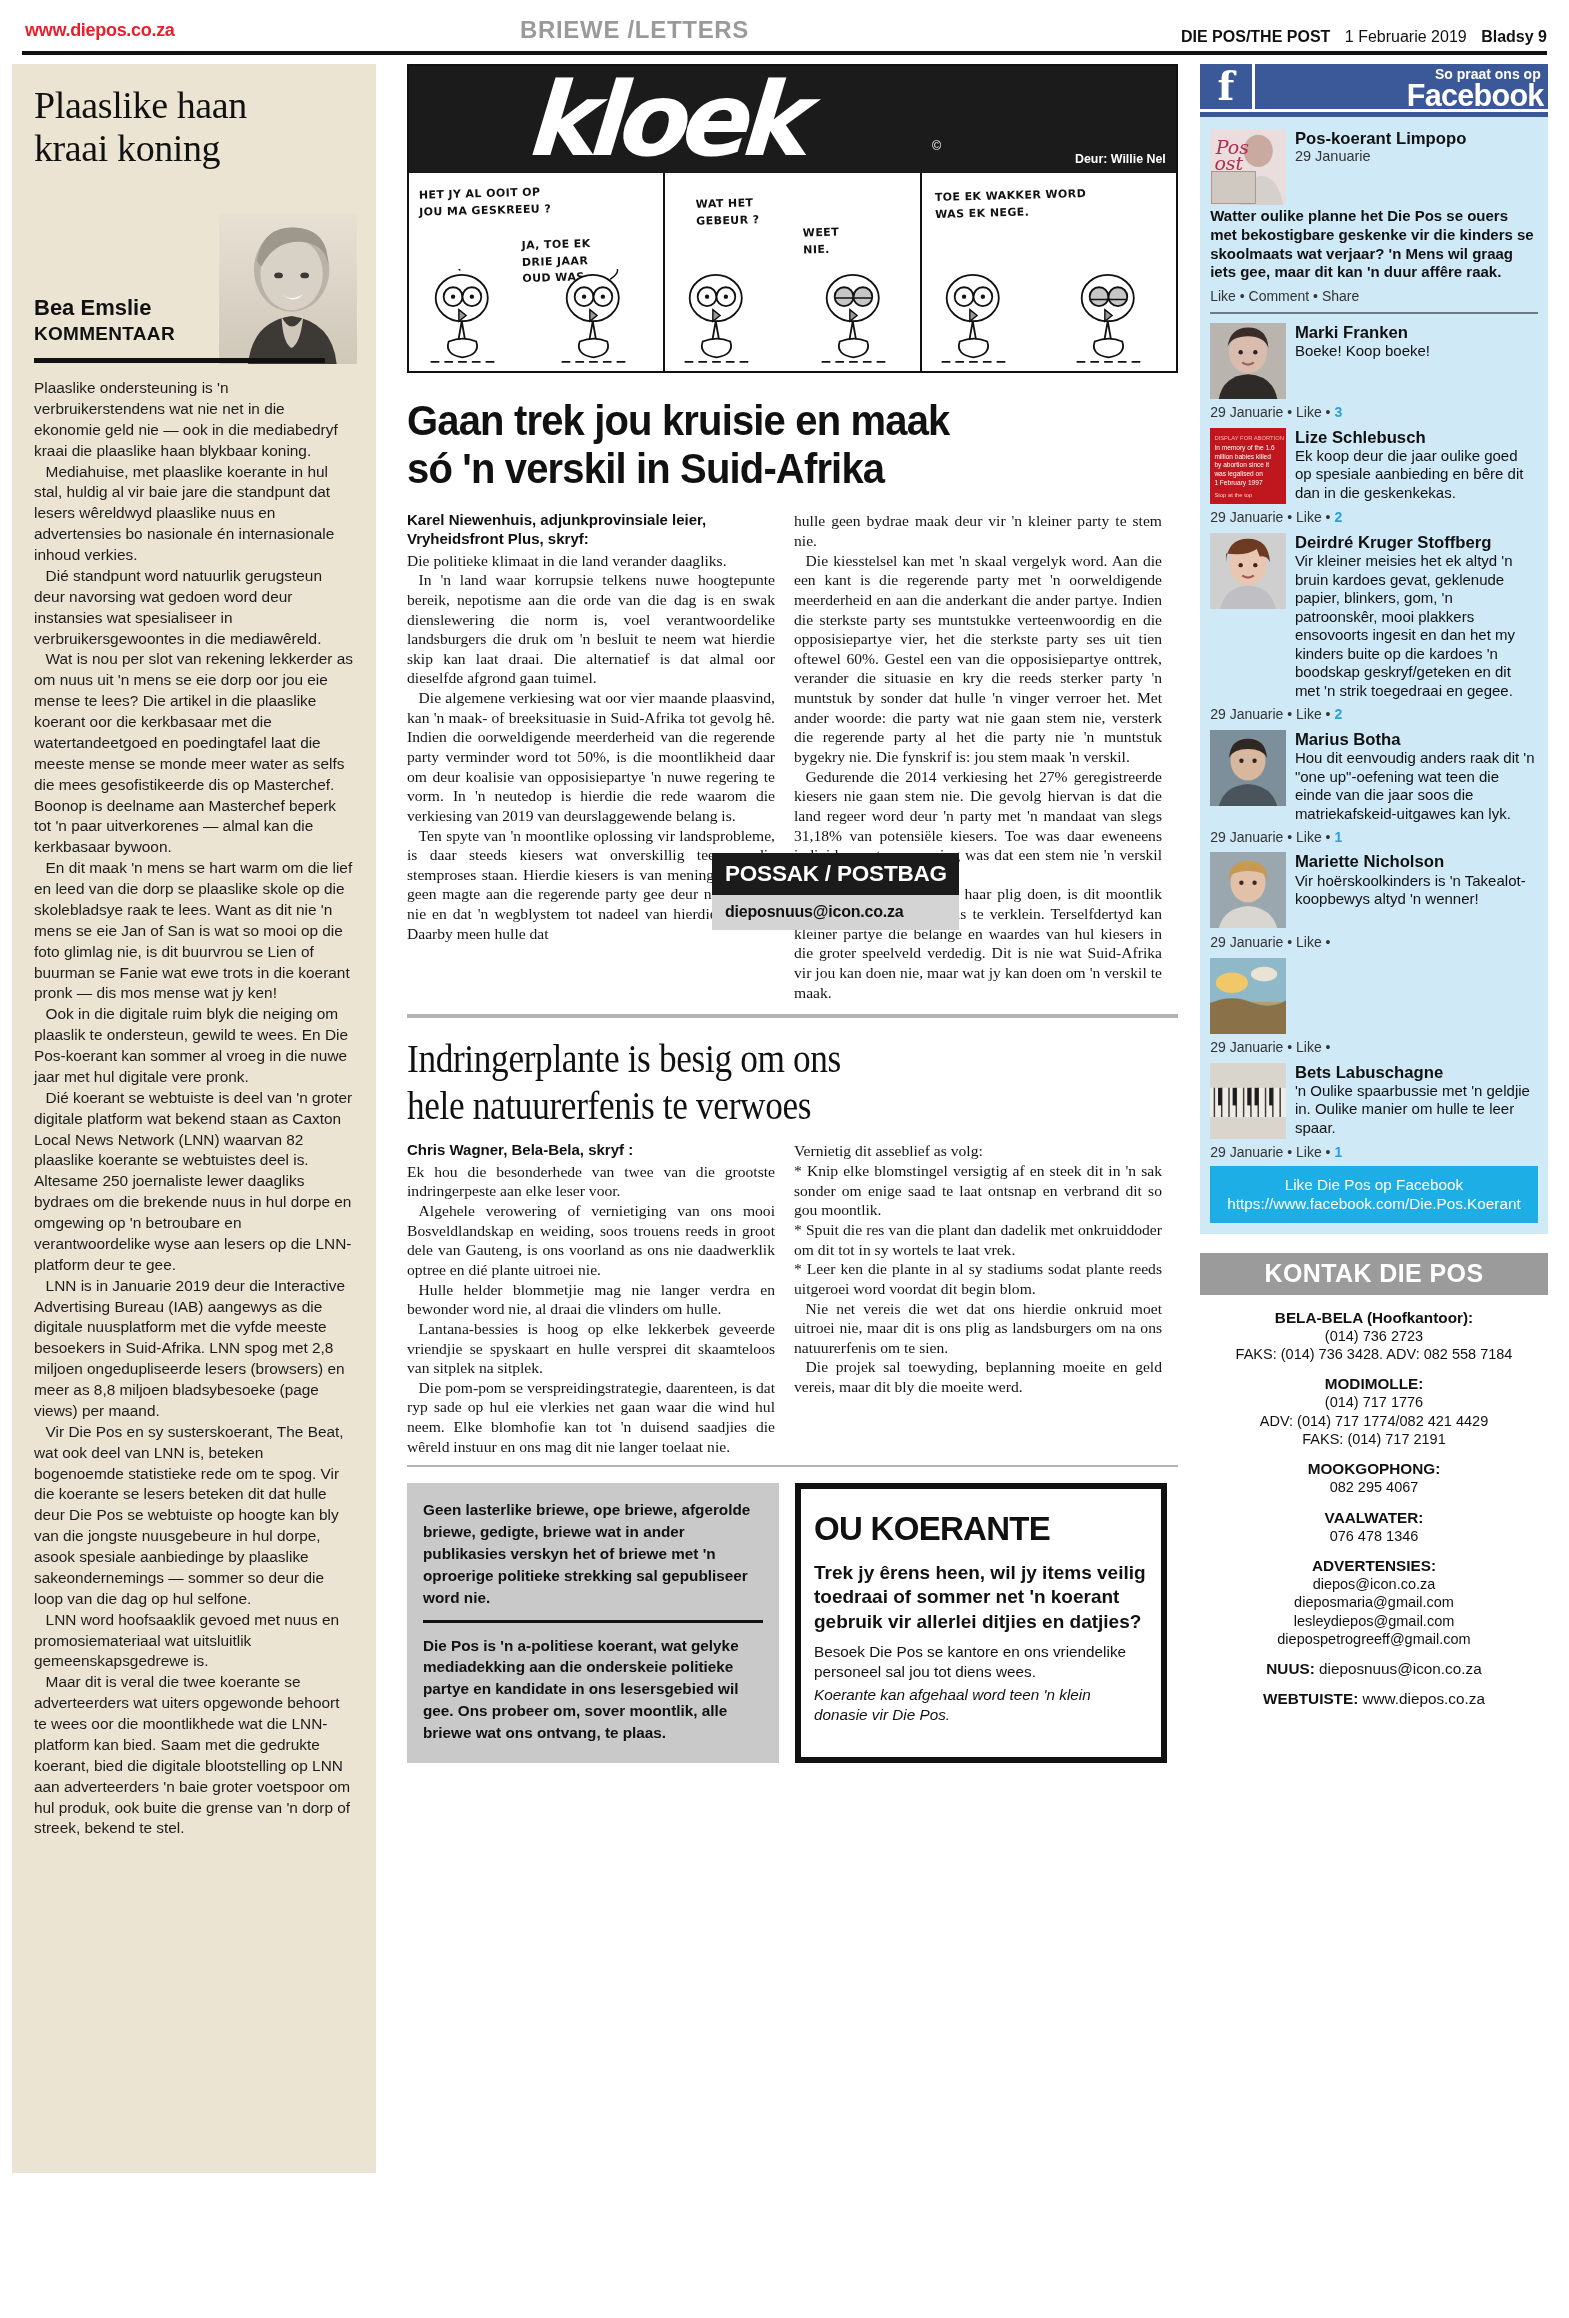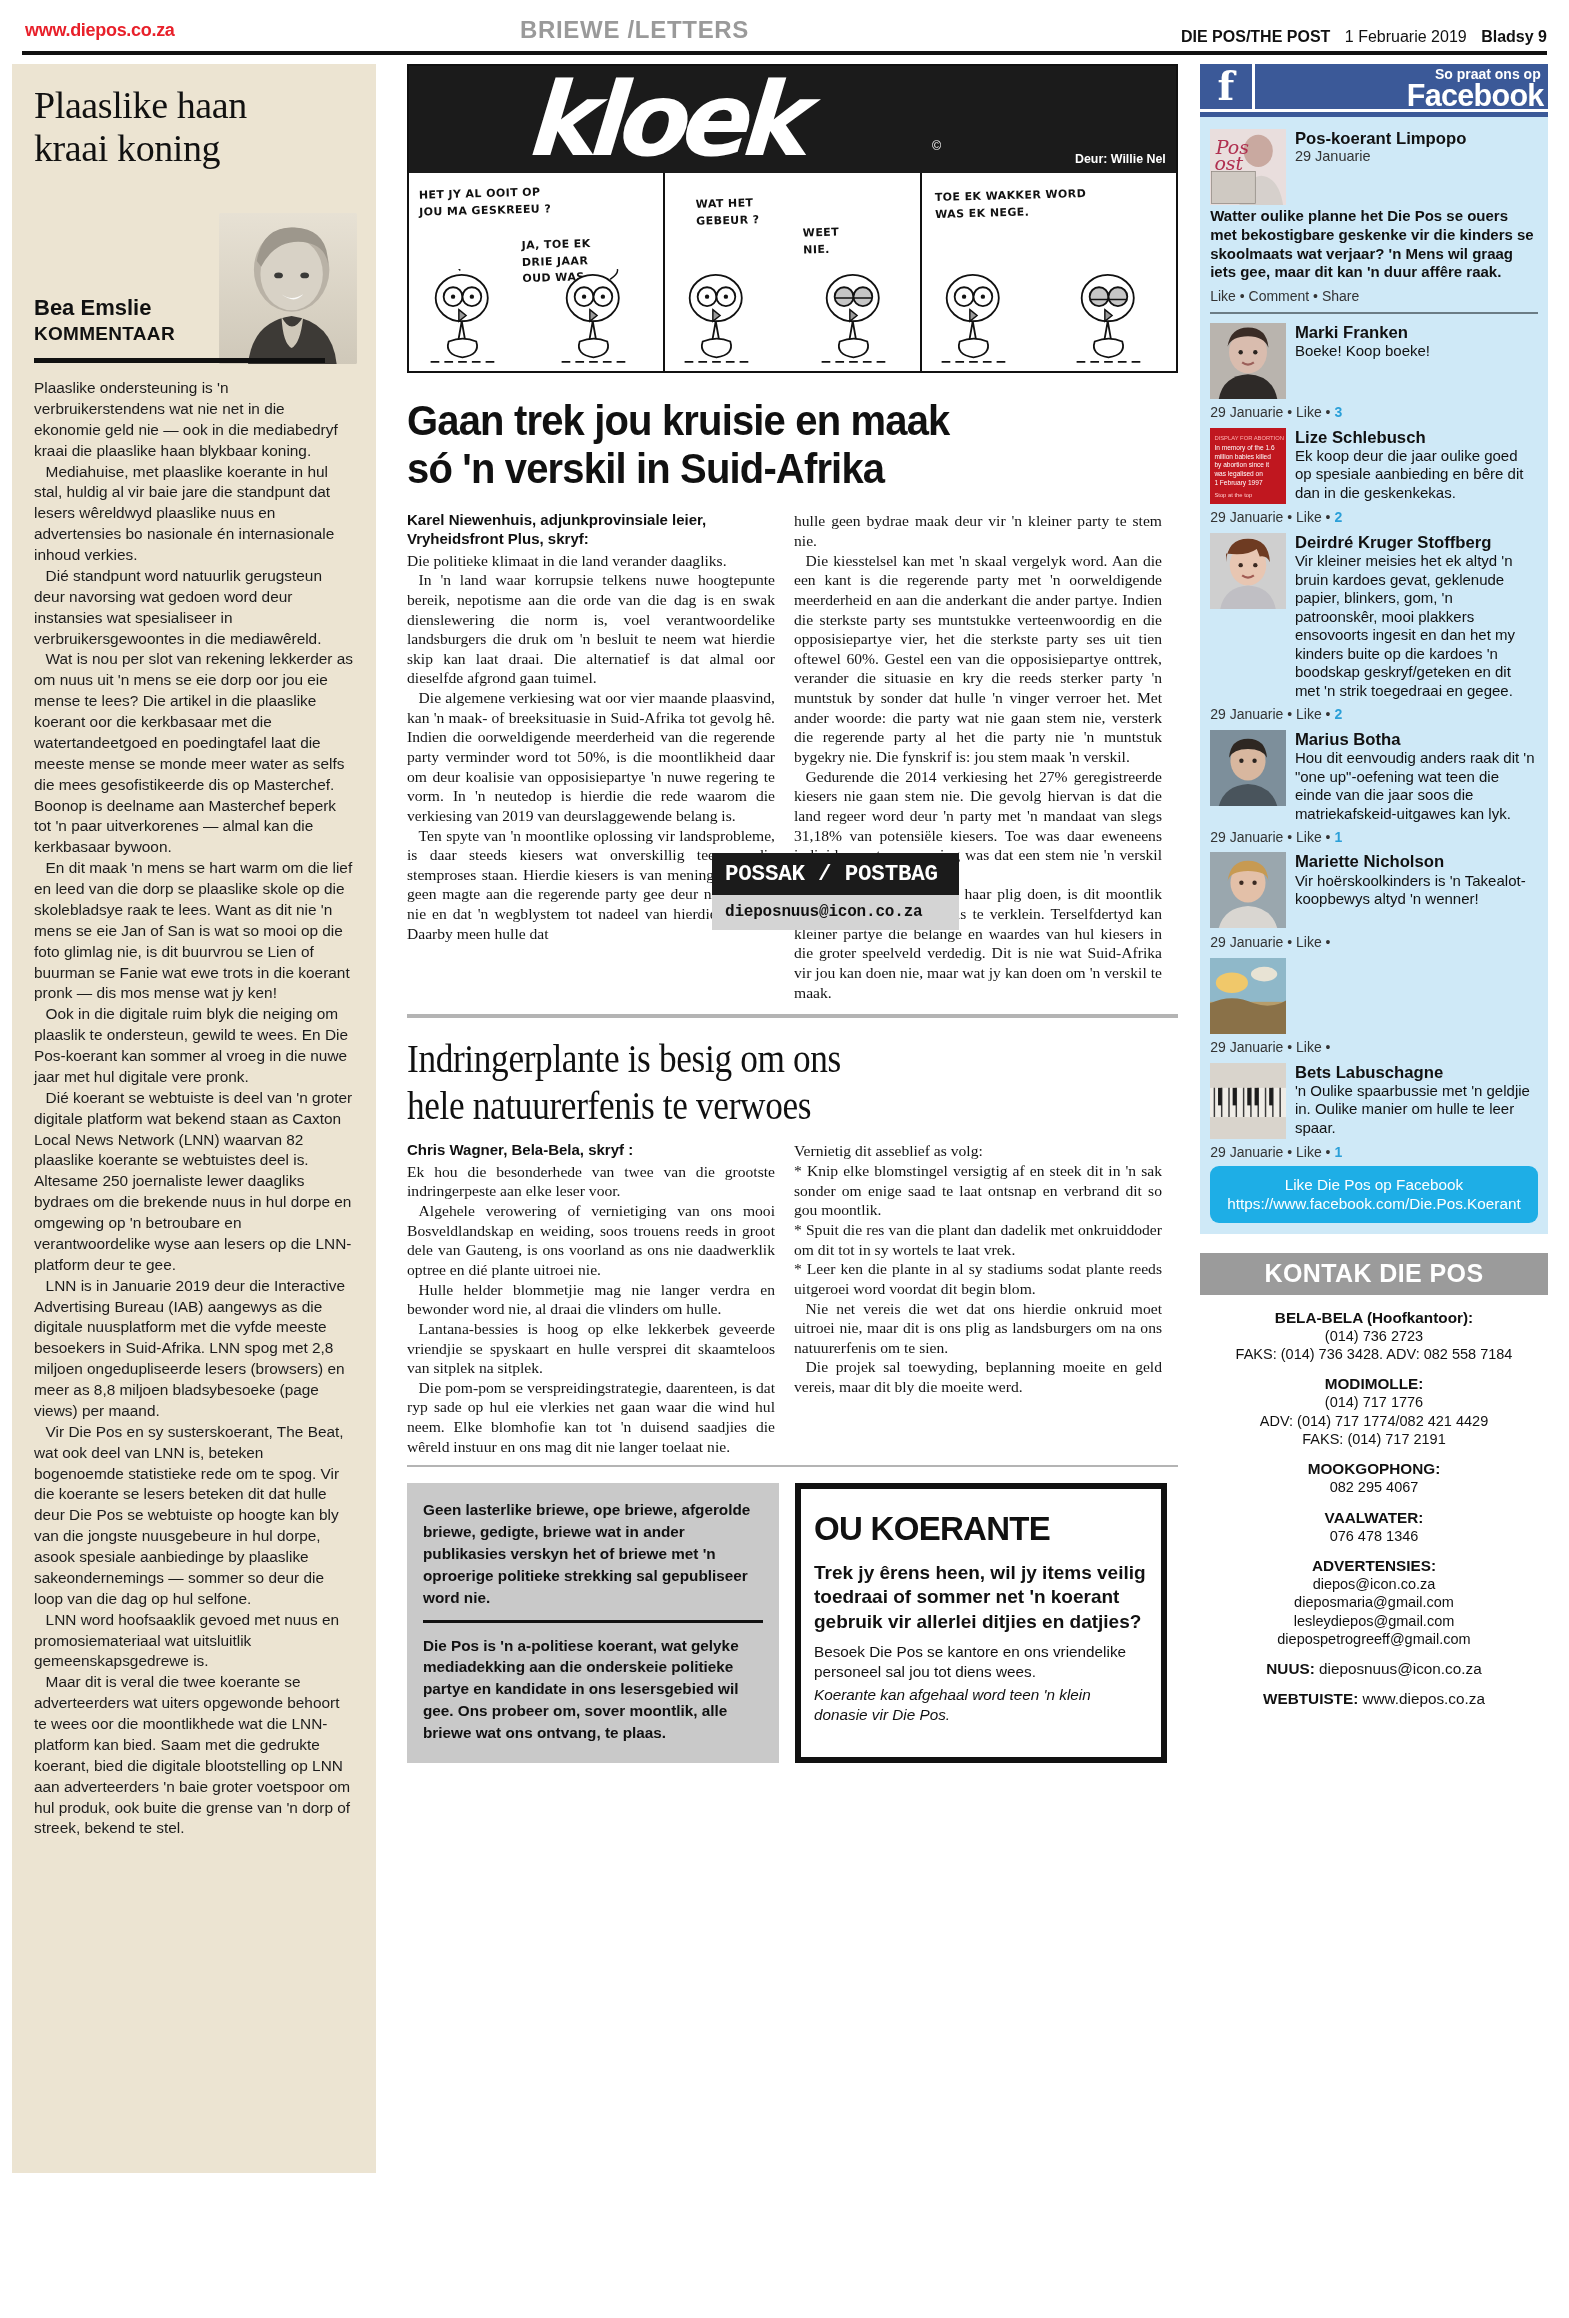--- a/index.html
+++ b/index.html
@@ -131,21 +131,21 @@
     font-family:"Liberation Serif", serif;
     font-size:15.6px; line-height:1.26; color:#141414;
     text-align:justify;
   }
   .serif p{ text-indent:11.6px; }
   .serif p.first{ text-indent:0; }
   .serif p.star{ text-indent:0; }
 
   
   .possak{
-    width:218px; margin:7.3px 0 4.4px 0;font-family:Liberation Mono, monospace;
+    width:218px; margin:7.3px 0 4.4px 0;
   }
   .possak-top{
     background:#1b1b1b; color:#fff; font-weight:bold; font-size:22.5px;
     padding:8px 0 8px 13px; letter-spacing:-0.2px;
   }
   .possak-bot{
     background:#d4d4d4; color:#111; font-weight:bold; font-size:16px;
     padding:8px 0 8.7px 13px; letter-spacing:-0.2px;
   }
 
@@ -202,21 +202,21 @@
   .fb-thumb{ width:76px; height:76px; flex:none; overflow:hidden; }
   .fb-name{ font-weight:bold; font-size:16.7px; color:#111; line-height:1.15; }
   .fb-date{ font-size:14.5px; color:#333; }
   .fb-textb{ font-weight:bold; font-size:15px; line-height:1.24; color:#111; }
   .fb-text{ font-size:15px; line-height:1.24; color:#111; }
   .fb-meta{ font-size:14px; color:#333; margin-top:5.8px; }
   .fb-meta b{ color:#2a9fd8; }
   .fb-sep{ height:1.5px; background:#6b7c85; margin:8.7px 0; }
   .fb-like{
     background:#1eaee6; color:#fff; text-align:center; font-size:15.3px;
-    padding:8.7px 5.8px; line-height:1.28; margin-top:5.8px;border-radius:9px;
+    padding:8.7px 5.8px; line-height:1.28; margin-top:5.8px;
   }
   .kontak-head{
     background:#9b9b9b; color:#fff; text-align:center; font-weight:bold;
     font-size:25px; padding:5.8px 0 7.3px 0; letter-spacing:0.4px; margin-top:19px;
   }
   .kontak-body{ text-align:center; padding-top:10.2px; }
   .k-lab{ font-weight:bold; font-size:15.3px; margin-top:11.6px; }
   .k-val{ font-size:14.5px; line-height:1.28; }
   .k-first{ margin-top:2.9px; }
 </style>

